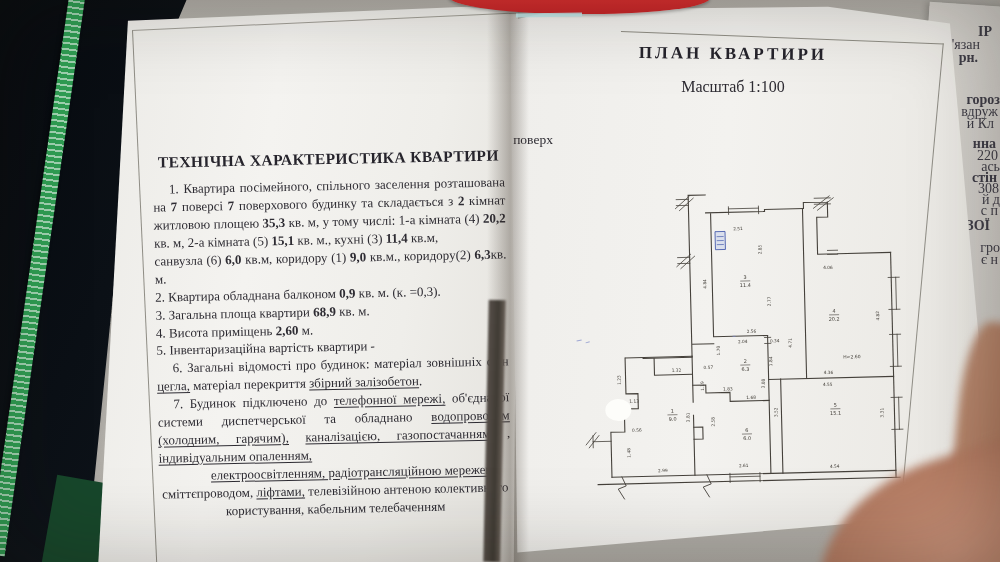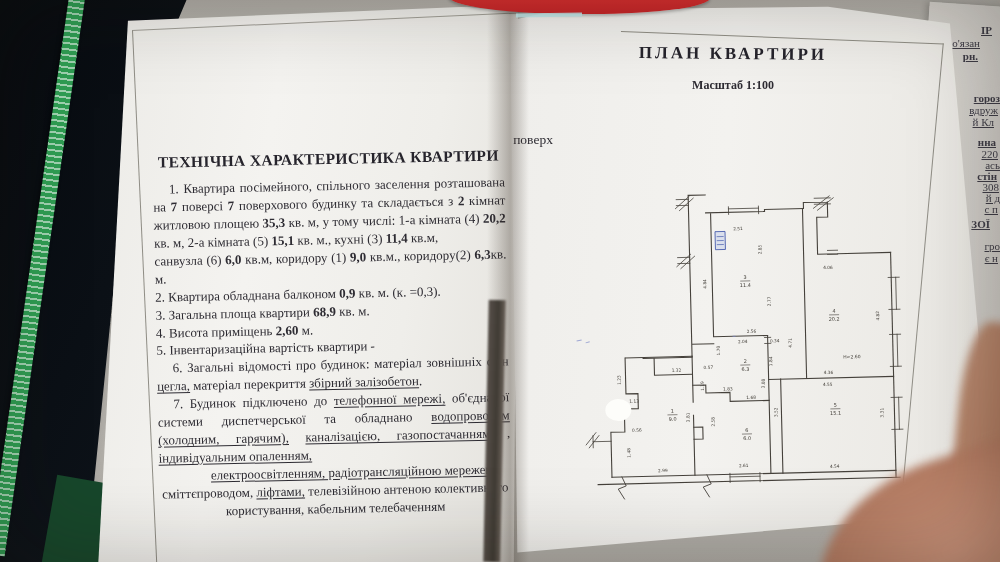--- a/index.html
+++ b/index.html
@@ -32,21 +32,21 @@
     background:linear-gradient(#e23434,#c52427);
     border-radius:0 0 45% 50% / 0 0 16px 18px;
     box-shadow:0 2px 3px rgba(0,0,0,.25);}
   .cyan-sliver{position:absolute;left:516px;top:13px;width:66px;height:4px;
     background:#bfe8ea;opacity:.85;transform:rotate(-1deg);}
   
   .under-page{position:absolute;left:915px;top:5px;width:110px;height:420px;
     background:linear-gradient(100deg,#d6d3ce,#c9c6c1);
     transform:rotate(4deg);box-shadow:-3px 0 6px rgba(0,0,0,.18);}
   .edge-frags{position:absolute;left:938px;top:0;width:62px;height:340px;overflow:hidden;}
-  .edge-frags span{position:absolute;font-size:11px;color:#3e3c46;white-space:nowrap;text-decoration:underline;}
+  .edge-frags span{position:absolute;font-size:14px;color:#3e3c46;white-space:nowrap;}
   .edge-frags span.b{font-weight:700;}
   
   .left-page{position:absolute;left:94px;top:4px;width:424px;height:560px;
     background:linear-gradient(100deg,#ecebe7 0%,#f4f3f0 38%,#efeeea 70%,#e4e2dd 100%);
     clip-path:polygon(8% 3%,88% .5%,100% 1.5%,99% 100%,1% 100%);
     box-shadow:4px 0 10px rgba(0,0,0,.25);}
   .left-frame{position:absolute;left:38px;top:26px;width:430px;height:560px;
     border-left:1px solid #8f8d85;border-top:1px solid #a09e96;
     transform:rotate(-2.6deg);transform-origin:top left;}
   .left-text{position:absolute;left:62px;top:146px;width:352px;
@@ -63,21 +63,21 @@
     background:linear-gradient(95deg,#efeeeb 0%,#f3f2ef 45%,#e9e7e2 100%);
     clip-path:polygon(1.5% 3%,12% 1%,68% .5%,93.5% 3.5%,99.5% 60%,97% 92%,3% 99%);
     box-shadow:-2px 0 8px rgba(0,0,0,.2);}
   .right-frame{position:absolute;left:118px;top:27px;width:322px;height:470px;
     border-top:1px solid #8f8d85;border-right:1px solid #8f8d85;
     transform:rotate(2.2deg) skewX(-3deg);transform-origin:top left;}
   .plan-title{position:absolute;left:0;top:40px;width:460px;text-align:center;
     font-size:17px;font-weight:700;letter-spacing:3px;color:#26242c;
     transform:rotate(.6deg);}
   .plan-scale{position:absolute;left:0;top:74px;width:460px;text-align:center;
-    font-size:12px;font-weight:700;color:#2e2c33;}
+    font-size:16px;font-weight:400;color:#2e2c33;}
   .plan-floor{position:absolute;left:0;top:128px;width:460px;text-align:left;
     font-size:13.5px;color:#2e2c33;text-underline-offset:3px;}
   .plan-svg{position:absolute;left:72px;top:182px;transform:rotate(-1.4deg);}
   
   .gutter{position:absolute;left:487px;top:0;width:42px;height:562px;
     background:linear-gradient(90deg,transparent 0%,rgba(60,50,40,.28) 45%,rgba(60,50,40,.34) 55%,transparent 100%);}
   .gutter-dark{position:absolute;left:486px;top:300px;width:17px;height:262px;
     background:linear-gradient(90deg,#57504a,#3f3a33 60%,#6a6159);
     transform:rotate(1.2deg);filter:blur(1px);}
   .finger{position:absolute;left:818px;top:452px;width:320px;height:230px;

